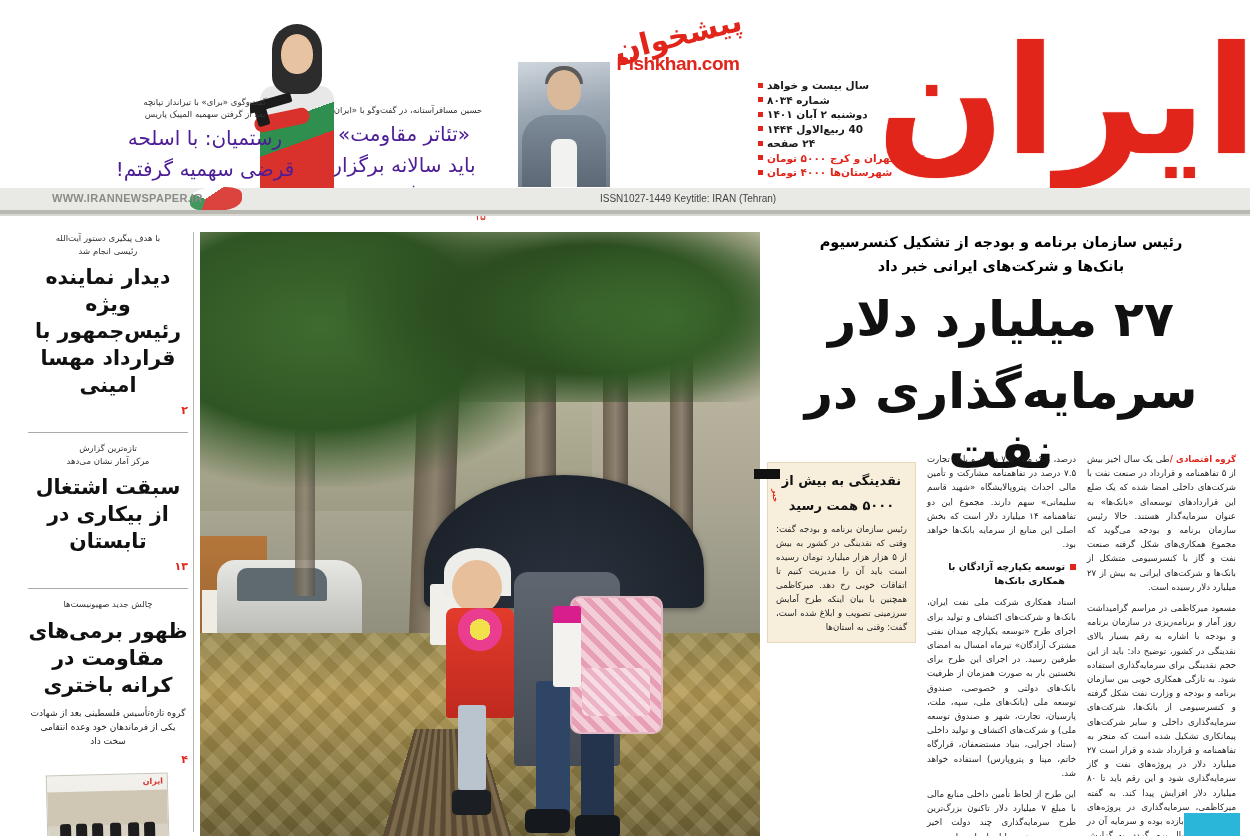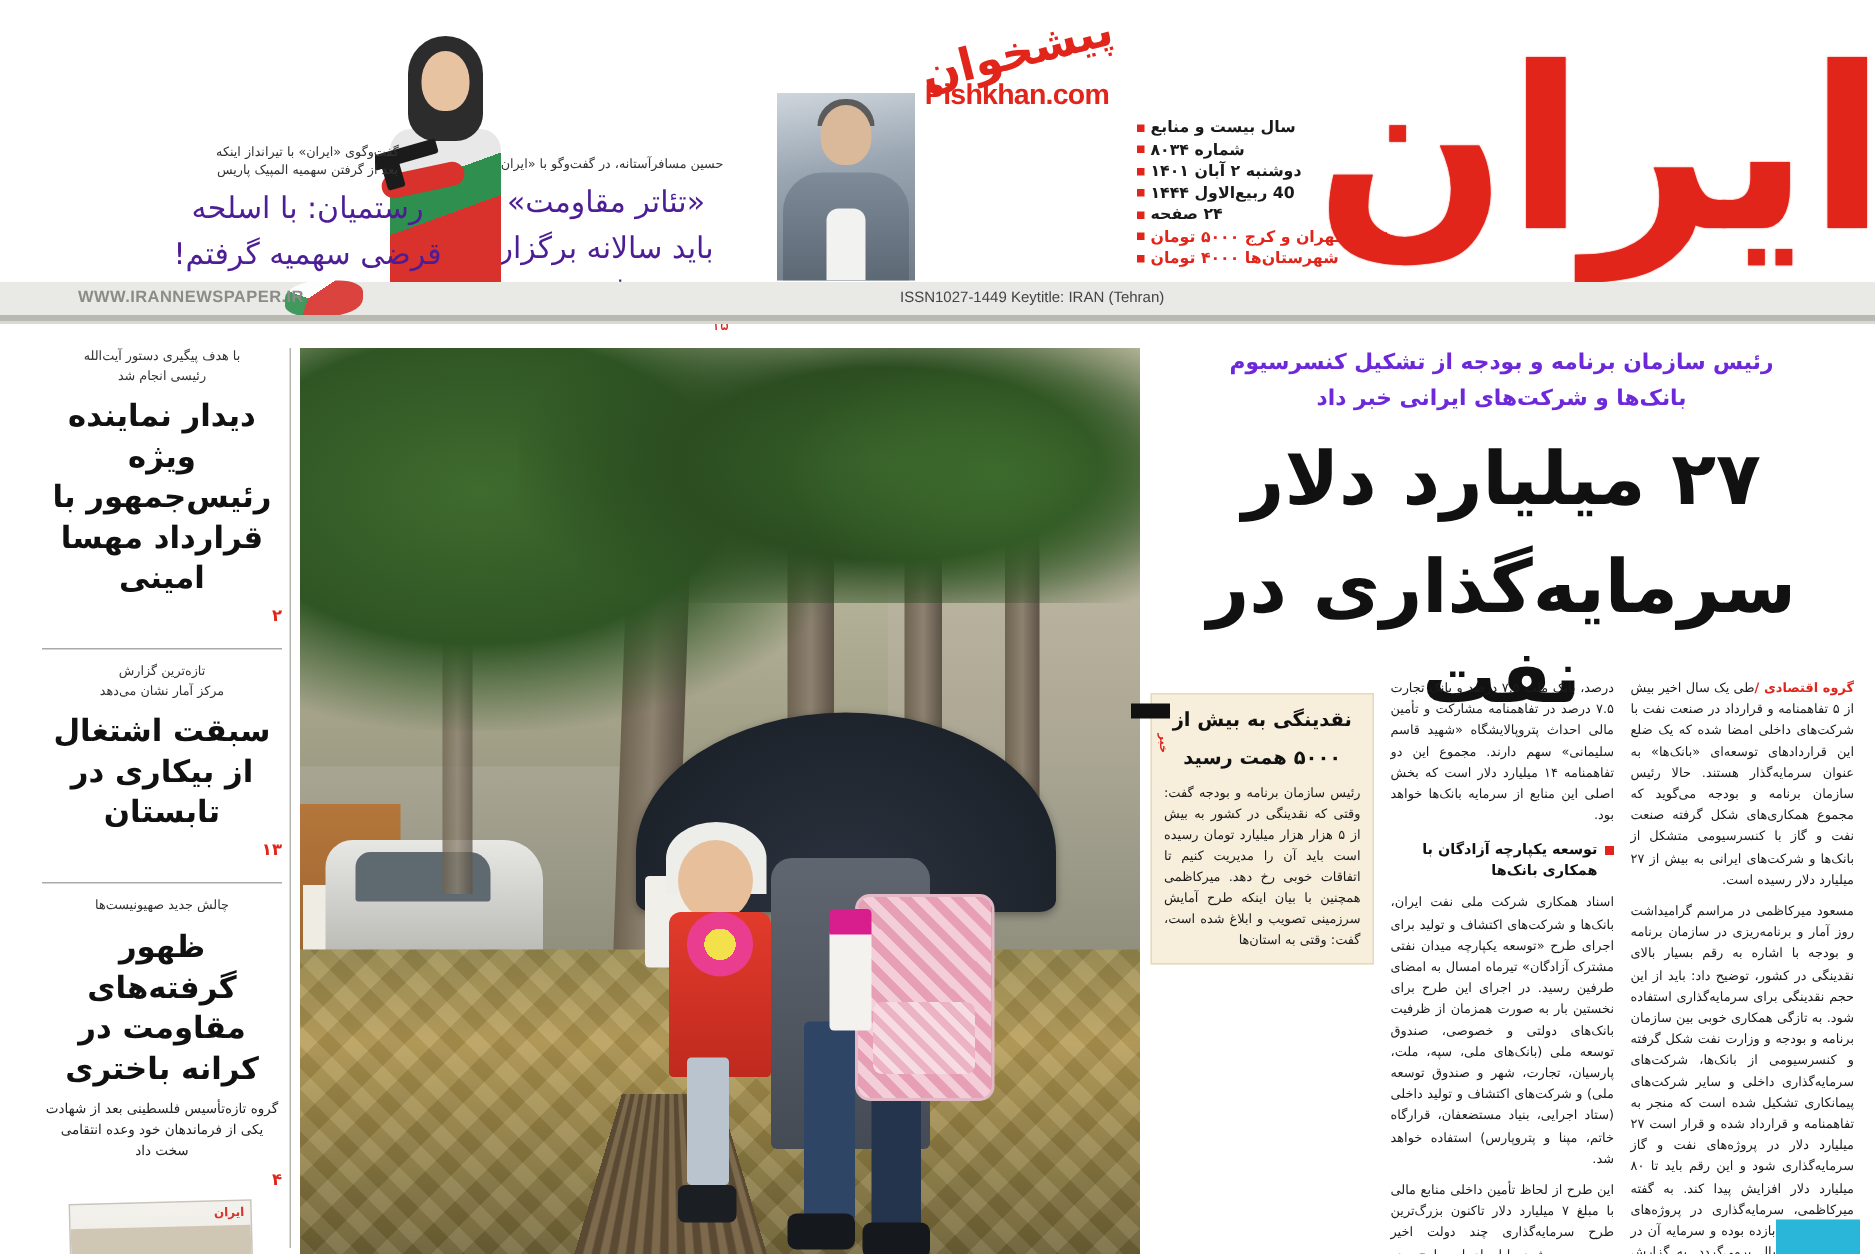--- a/index.html
+++ b/index.html
@@ -238,21 +238,21 @@
     background:repeating-linear-gradient(45deg,#f6dbe3 0 5px,#ecb2c6 5px 10px);border-radius:6px;}
   .bottle{position:absolute;left:63%;top:64%;width:5%;height:11%;background:#f4f2ef;border-radius:3px;}
   .bottle:before{content:"";position:absolute;left:0;top:-22%;width:100%;height:26%;background:#d81e8c;border-radius:3px 3px 0 0;}
   .flower{position:absolute;left:46%;top:62%;width:8%;height:7%;
     background:radial-gradient(circle,#f2e14a 0 34%,#ea3d8f 34% 100%);border-radius:50%;}
   .bag-white{position:absolute;left:41%;top:58%;width:8%;height:10%;background:#f0efea;border-radius:3px;}
 
   
   .main-right{position:absolute;right:14px;top:230px;width:470px;direction:rtl;}
   .mr-kicker{
-    font-size:14.5px;font-weight:bold;color:#6d28d9;line-height:24px;text-align:center;
+    font-size:14.5px;font-weight:bold;color:#000000;line-height:24px;text-align:center;
   }
   .mr-head{
     font-size:49px;font-weight:bold;color:#111;line-height:60px;text-align:center;
     margin-top:12px;letter-spacing:-1px;
   }
 
   .cols{
     position:absolute;right:14px;top:452px;width:470px;height:387px;
     direction:rtl;display:flex;gap:11px;
   }
@@ -295,21 +295,21 @@
 <body>
 
 <div class="page">
 
   <div class="header">
 
     <div class="masthead-title">ایران</div>
 
     <div class="pubinfo">
       <div class="line">
-        <span>سال بیست و منابع</span>
+        <span>سال بیست و خواهد</span>
         <span class="bullet"></span>
       </div>
       <div class="line">
         <span>شماره ۸۰۳۴</span>
         <span class="bullet"></span>
       </div>
       <div class="line">
         <span>دوشنبه ۲ آبان ۱۴۰۱</span>
         <span class="bullet"></span>
       </div>
@@ -353,21 +353,21 @@
     <div class="woman">
       <div class="torso"></div>
       <div class="hijab"></div>
       <div class="face"></div>
       <div class="arm"></div>
       <div class="gun"></div>
       <div class="gun2"></div>
     </div>
 
     <div class="teaser teaser-left">
-      <div class="kicker">گفت‌وگوی «ایران» با تیرانداز اینکه</div>
+      <div class="kicker">گفت‌وگوی «برای» با تیرانداز تپانچه</div>
       <div class="kicker">بعد از گرفتن سهمیه المپیک پاریس</div>
       <div class="head">رستمیان: با اسلحه</div>
       <div class="head">قرضی سهمیه گرفتم!</div>
       <div class="pg">۲۱</div>
     </div>
 
     <div class="urlbar">
       <div class="flag"></div>
       <div class="site">WWW.IRANNEWSPAPER.IR</div>
       <div class="issn">ISSN1027-1449 Keytitle: IRAN (Tehran)</div>
@@ -389,21 +389,21 @@
     <div class="sb-item">
       <div class="sb-kicker">تازه‌ترین گزارش</div>
       <div class="sb-kicker">مرکز آمار نشان می‌دهد</div>
       <div class="sb-head">سبقت اشتغال از بیکاری در تابستان</div>
       <div class="sb-pg">۱۳</div>
     </div>
     <div class="sb-rule"></div>
 
     <div class="sb-item">
       <div class="sb-kicker">چالش جدید صهیونیست‌ها</div>
-      <div class="sb-head">ظهور گرفته‌های مقاومت در کرانه باختری</div>
+      <div class="sb-head">ظهور برمی‌های مقاومت در کرانه باختری</div>
       <div class="sb-sub">گروه تازه‌تأسیس فلسطینی بعد از شهادت یکی از فرماندهان خود وعده انتقامی سخت داد</div>
       <div class="sb-pg">۴</div>
       <div class="sb-thumb">
         <div class="tn-sky"></div>
         <div class="tn-ground"></div>
         <div class="fig" style="left:12px;"></div>
         <div class="fig" style="left:28px;"></div>
         <div class="fig" style="left:44px;"></div>
         <div class="fig" style="left:62px;"></div>
         <div class="fig" style="left:80px;"></div>

